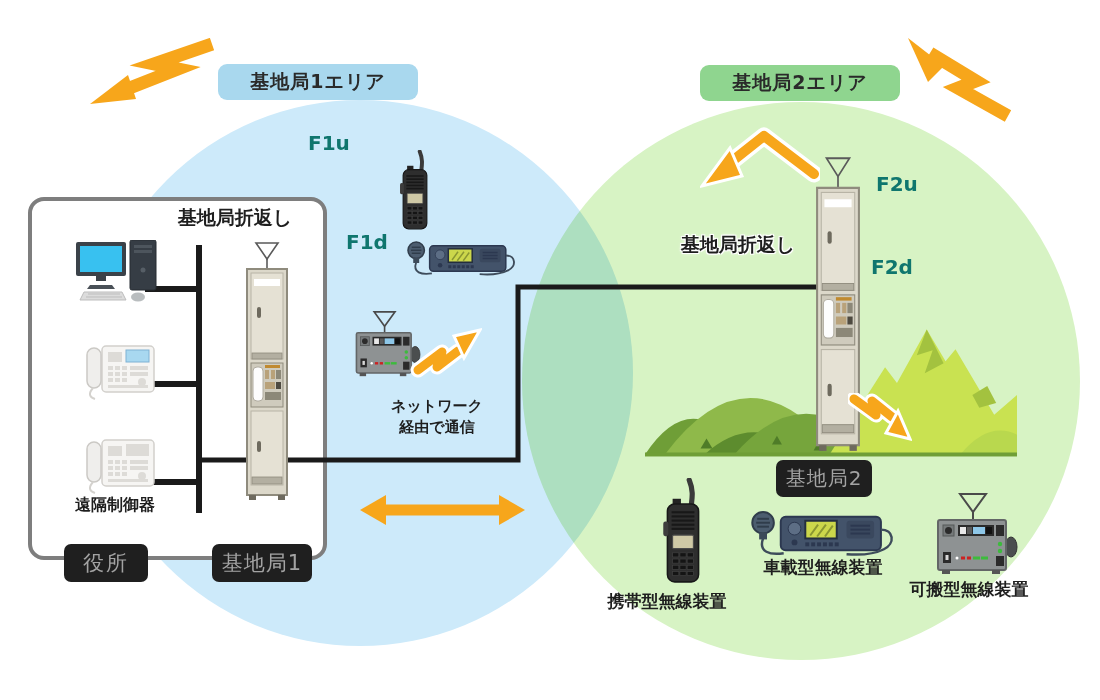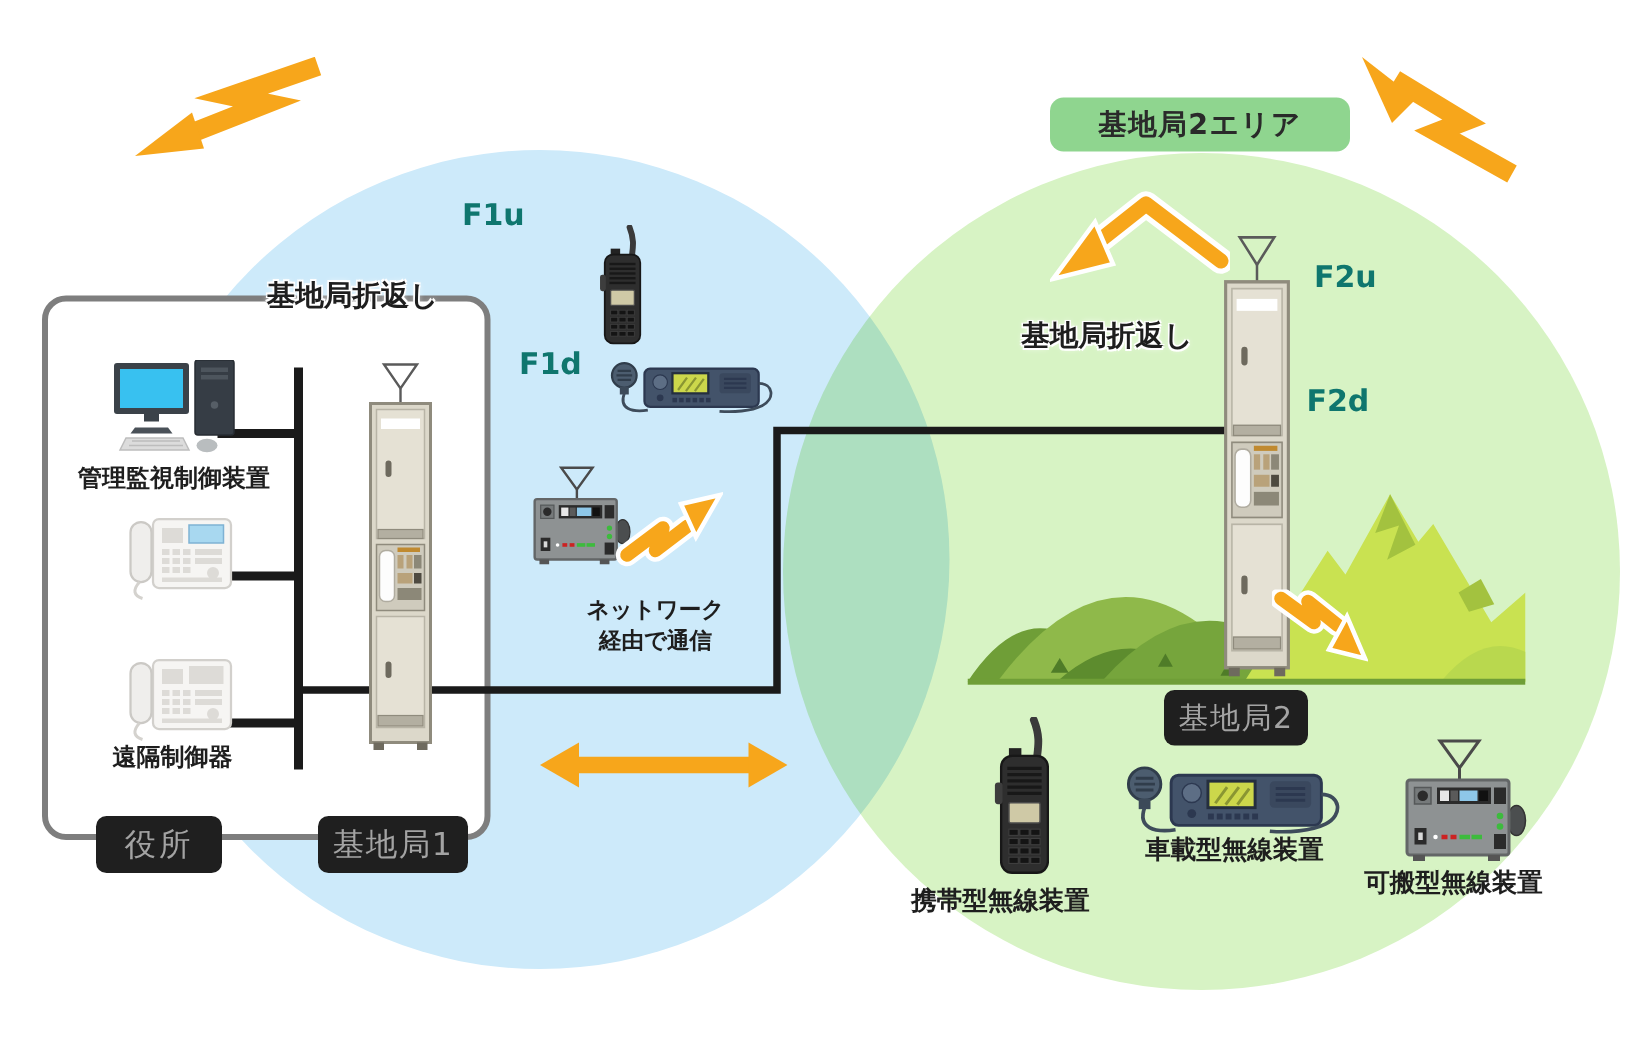--- a/index.html
+++ b/index.html
@@ -13,21 +13,21 @@
               display:flex;align-items:center;justify-content:center;
               font-size:19px;font-weight:bold;color:#2a2a2a;letter-spacing:1px;}
   .badge1{left:218px;top:64px;background:#a9d8ee;}
   .badge2{left:700px;top:65px;background:#8fd58f;}
   .office-box{position:absolute;left:28px;top:197px;width:299px;height:363px;
               background:#ffffff;border:4px solid #7e7e7e;border-radius:16px;box-sizing:border-box;}
   .dark-badge{position:absolute;background:#1f1f1f;color:#a3a3a3;border-radius:7px;
               display:flex;align-items:center;justify-content:center;
               font-size:21px;font-weight:normal;letter-spacing:2px;}
   .lbl{position:absolute;font-weight:bold;color:#1e1e1e;text-align:center;line-height:1.3;}
-  .halo{text-shadow:-1px -1px 0 #fff,1px -1px 0 #fff,-1px 1px 0 #fff,1px 1px 0 #fff,0 0 4px #fff;}
+  .halo{text-shadow:-1px -1px 0 #fff,1px -1px 0 #fff,-1px 1px 0 #fff,1px 1px 0 #fff,0 0 4px #fff;margin-top:20px;}
   .freq{position:absolute;font-weight:bold;font-size:20px;color:#0f766e;}
   svg{display:block;}
 </style>
 </head>
 <body>
 
 <div class="canvas">
 
   <div class="circle c1"></div>
   <div class="circle c2"></div>
@@ -373,31 +373,31 @@
       <rect x="37" y="64.5" width="4" height="3" fill="#cc2222"></rect>
     <rect x="43" y="64.5" width="7" height="3" fill="#3dbb3d"></rect>
       <rect x="51" y="64.5" width="7" height="3" fill="#3dbb3d"></rect>
     <circle cx="70" cy="52" r="2.2" fill="#3dbb3d"></circle>
       <circle cx="70" cy="59" r="2.2" fill="#3dbb3d"></circle>
     <rect x="66" y="64" width="8" height="10" fill="#2b2b2b"></rect>
     <rect x="12" y="78" width="8" height="4" fill="#555555"></rect>
       <rect x="62" y="78" width="8" height="4" fill="#555555"></rect>
   </svg>
 
+  <div class="area-badge badge1">基地局1エリア</div>
   <div class="area-badge badge2">基地局2エリア</div>
 
   <div class="lbl halo" style="left:160px;top:185px;width:150px;font-size:19px;">基地局折返し</div>
   <div class="lbl halo" style="left:663px;top:212px;width:150px;font-size:19px;">基地局折返し</div>
 
   <div class="freq" style="left:308px;top:131px;">F1u</div>
   <div class="freq" style="left:346px;top:230px;">F1d</div>
   <div class="freq" style="left:876px;top:172px;">F2u</div>
   <div class="freq" style="left:871px;top:255px;">F2d</div>
 
-  <div class="lbl" style="left:40px;top:309px;width:152px;font-size:16px;">管理監視制御装置</div>
   <div class="lbl" style="left:55px;top:495px;width:120px;font-size:16px;">遠隔制御器</div>
 
   <div class="lbl" style="left:362px;top:396px;width:150px;font-size:15px;line-height:1.4;">
     <div>ネットワーク</div>
     <div>経由で通信</div>
   </div>
 
   <div class="dark-badge" style="left:64px;top:544px;width:84px;height:38px;">役所</div>
   <div class="dark-badge" style="left:212px;top:544px;width:100px;height:38px;letter-spacing:1px;">基地局1</div>
   <div class="dark-badge" style="left:776px;top:460px;width:96px;height:37px;font-size:20px;letter-spacing:1px;">基地局2</div>

